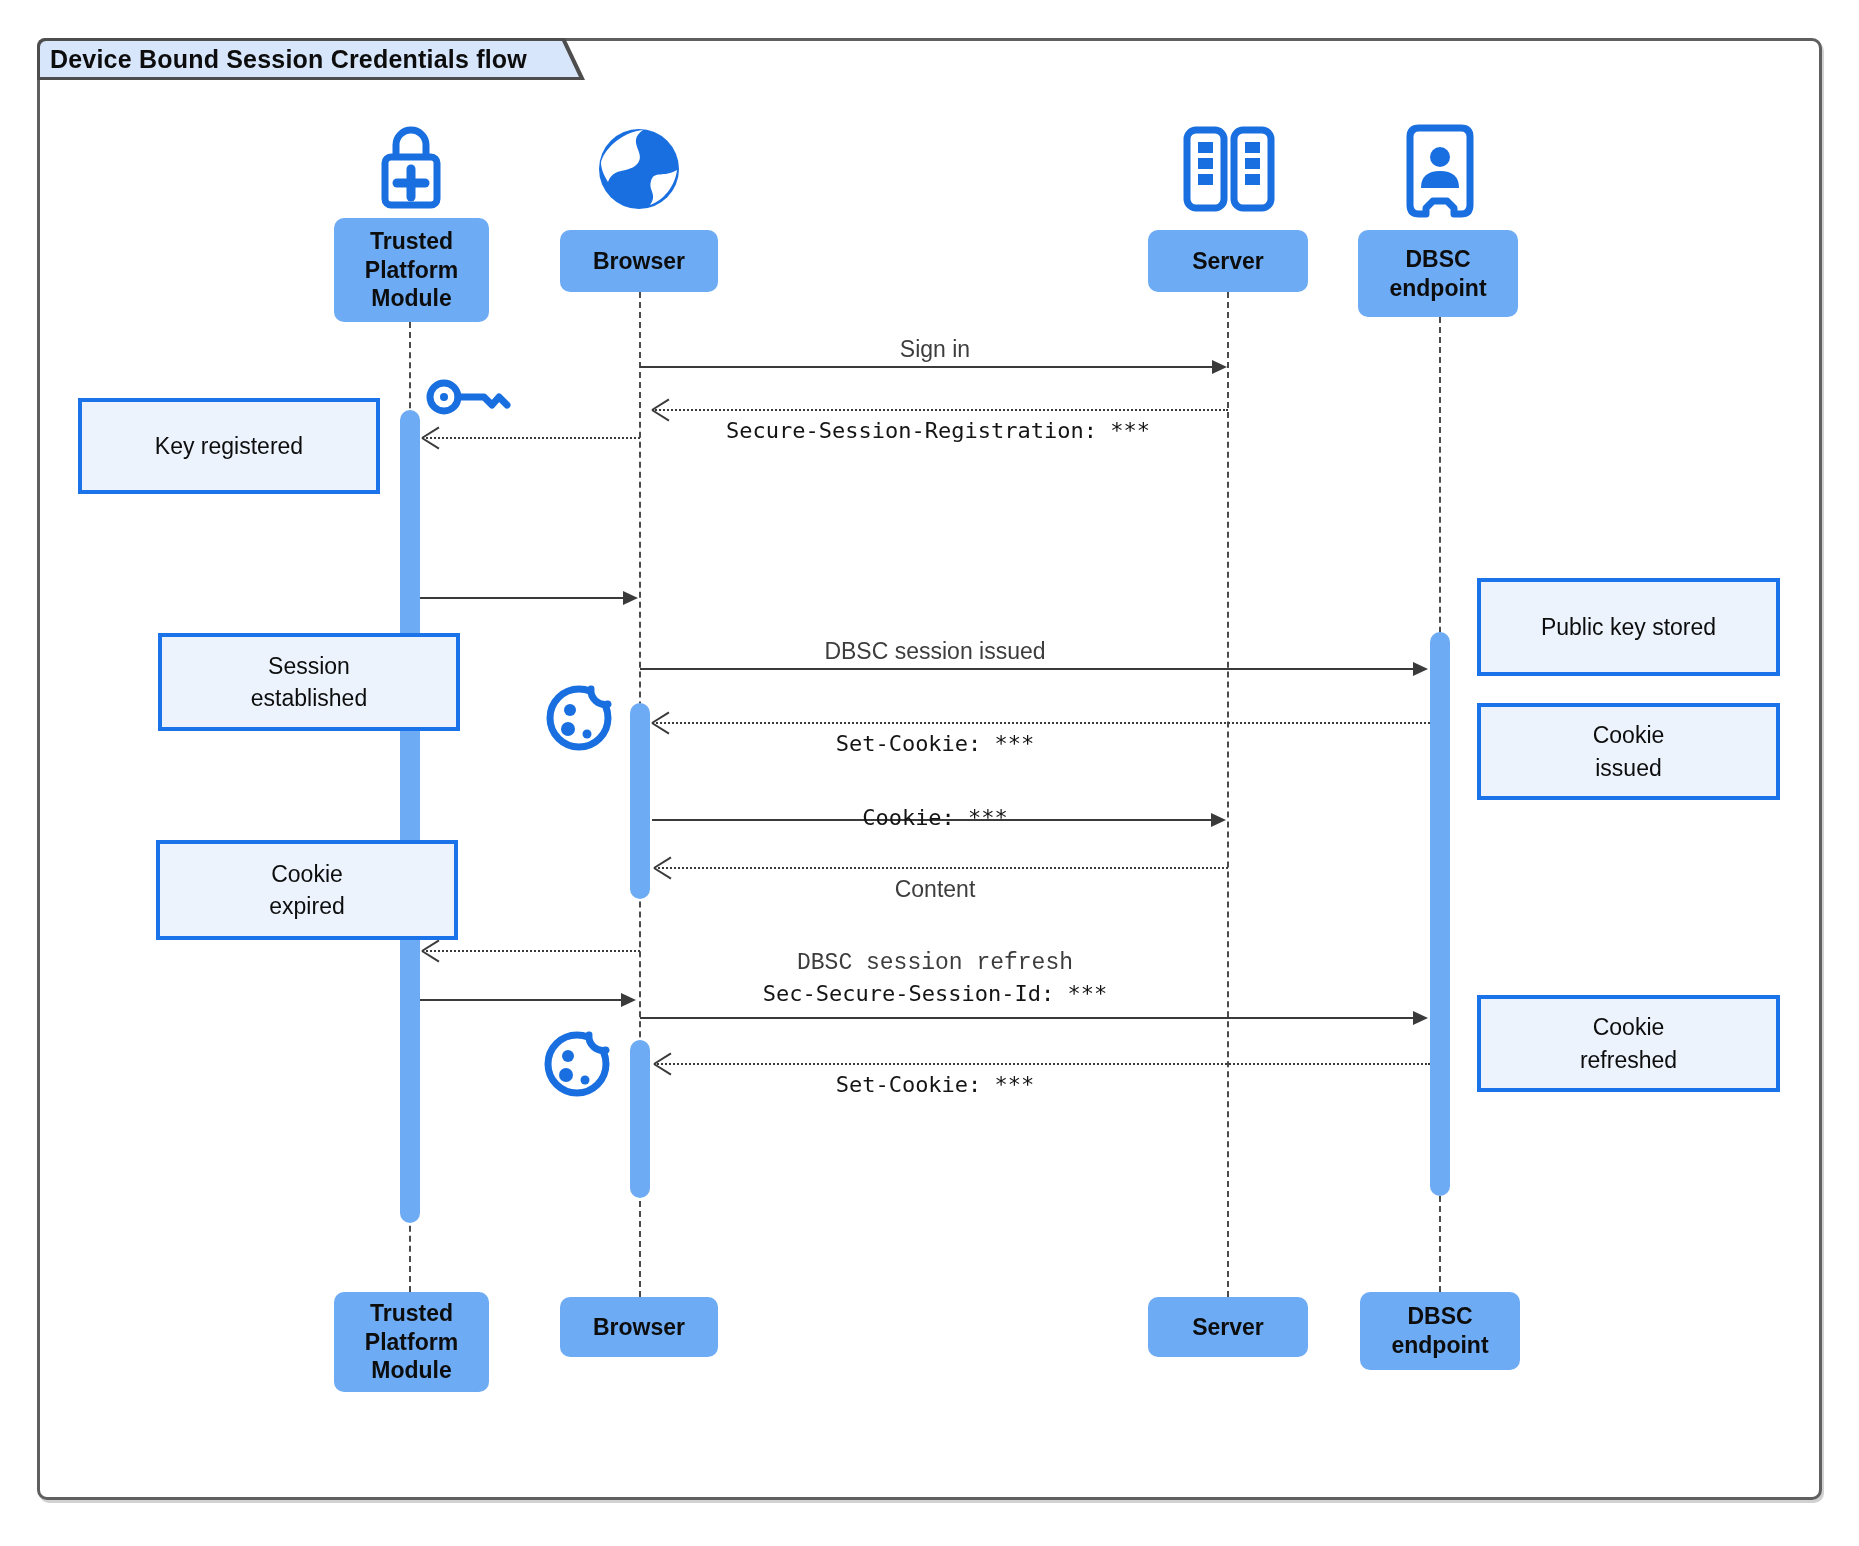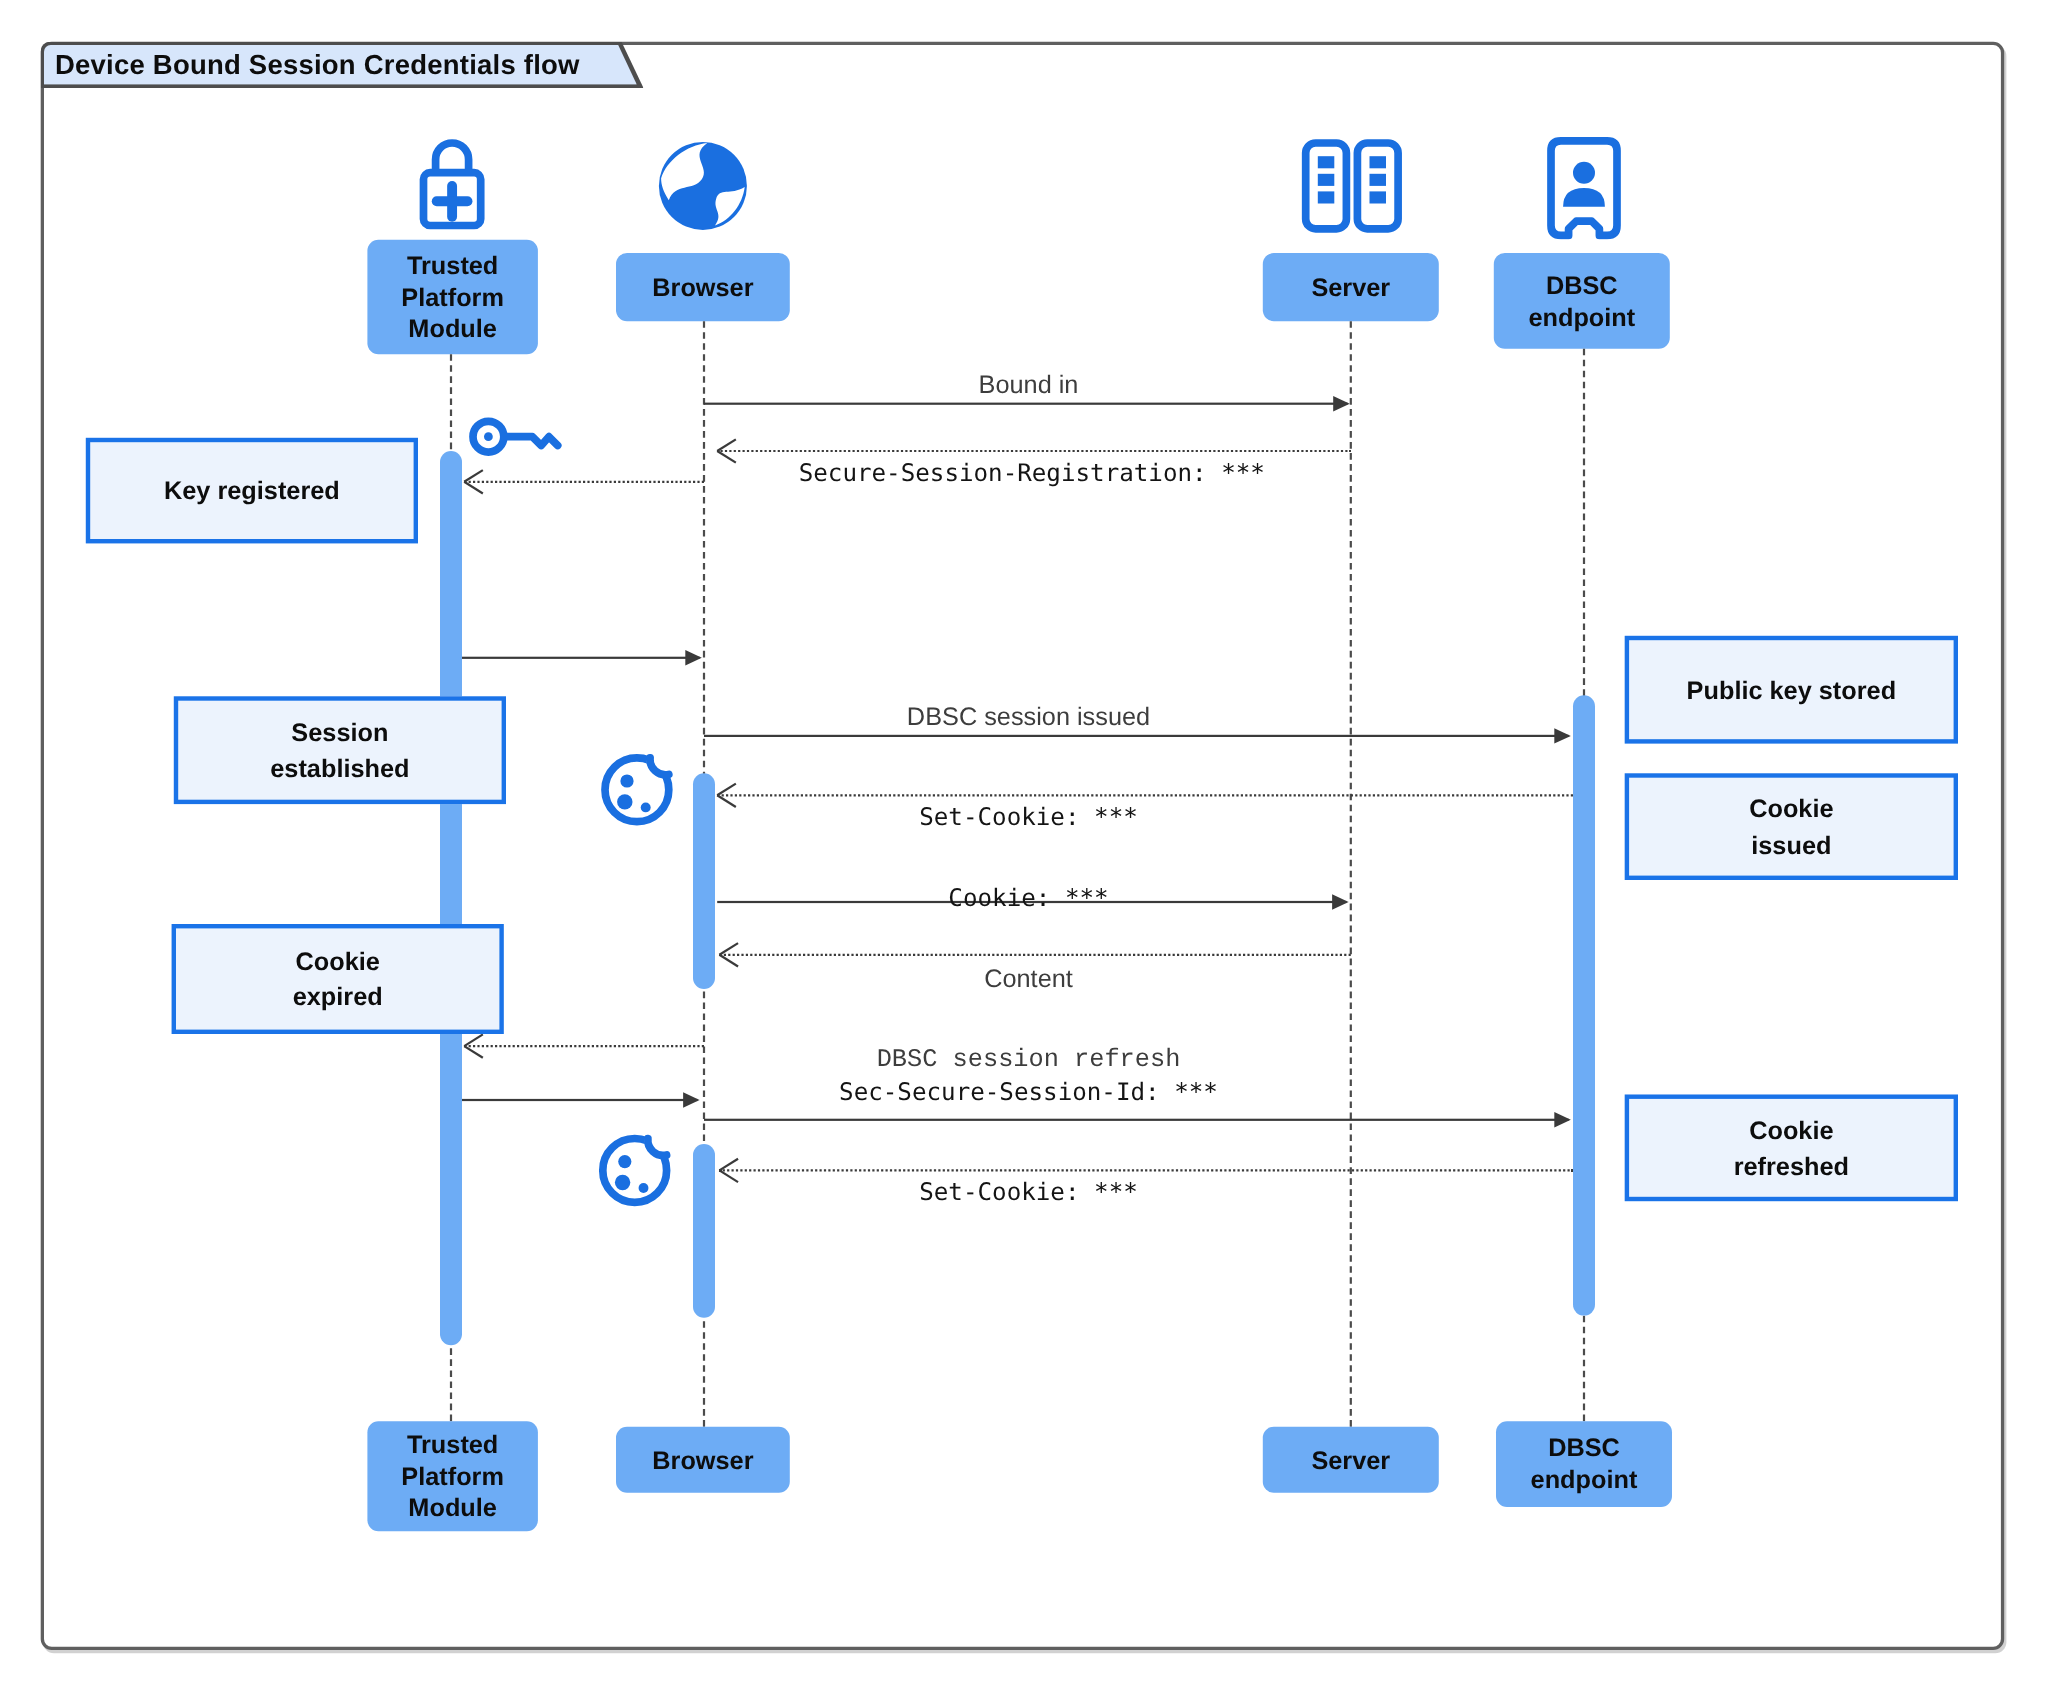--- a/index.html
+++ b/index.html
@@ -30,21 +30,21 @@
     display:flex; align-items:center; justify-content:center;
     font-weight:bold; font-size:23px; line-height:1.25; color:#0d0d0d;
     text-align:center; white-space:pre-line;
   }
   .lifeline { position:absolute; width:0; border-left:2px dashed #4b4b4b; }
   .bar { position:absolute; width:20px; background:#6dacf5; border-radius:10px; }
 
   .note {
     position:absolute; background:#ecf3fd; border:4px solid #1a73e8; box-sizing:border-box;
     display:flex; align-items:center; justify-content:center;
-    font-weight:bold; font-size:23px; line-height:1.4; color:#0d0d0d;
+    font-weight:normal; font-size:23px; line-height:1.4; color:#0d0d0d;
     text-align:center; white-space:pre-line;
   }
 
   .arrow { position:absolute; height:0; border-top:2px solid #3a3a3a; }
   .arrow.dotted { border-top-style:dotted; }
   .hd-fill-r { position:absolute; right:-2px; top:-8px; width:0; height:0;
     border-left:15px solid #3a3a3a; border-top:7px solid transparent; border-bottom:7px solid transparent; }
   .hd-open-l { position:absolute; left:0; top:-2px; width:0; height:0; }
   .hd-open-l::before, .hd-open-l::after { content:""; position:absolute; left:0; top:0;
     width:20px; height:2px; background:#3a3a3a; transform-origin:0 50%; }
@@ -179,21 +179,21 @@
   <div class="arrow" style="left:420px; top:999px; width:214px;">
       <span class="hd-fill-r"></span>
     </div>
   <div class="arrow" style="left:640px; top:1017px; width:786px;">
       <span class="hd-fill-r"></span>
     </div>
   <div class="arrow dotted" style="left:654px; top:1063px; width:776px;">
       <span class="hd-open-l"></span>
     </div>
 
-  <div class="msg" style="left:935px; top:336px;">Bound in</div>
+  <div class="msg" style="left:935px; top:336px;">Sign in</div>
   <div class="msg mono" style="left:938px; top:418px;">Secure-Session-Registration: ***</div>
   <div class="msg" style="left:935px; top:638px;">DBSC session issued</div>
   <div class="msg mono" style="left:935px; top:731px;">Set-Cookie: ***</div>
   <div class="msg mono" style="left:935px; top:789px;margin-top:16px;">Cookie: ***</div>
   <div class="msg" style="left:935px; top:876px;">Content</div>
   <div class="msg" style="left:935px; top:950px;font-family:Liberation Mono, monospace;">DBSC session refresh</div>
   <div class="msg mono" style="left:935px; top:981px;">Sec-Secure-Session-Id: ***</div>
   <div class="msg mono" style="left:935px; top:1072px;">Set-Cookie: ***</div>
 
   <div class="note" style="left:78px; top:398px; width:302px; height:96px;">Key registered</div>

